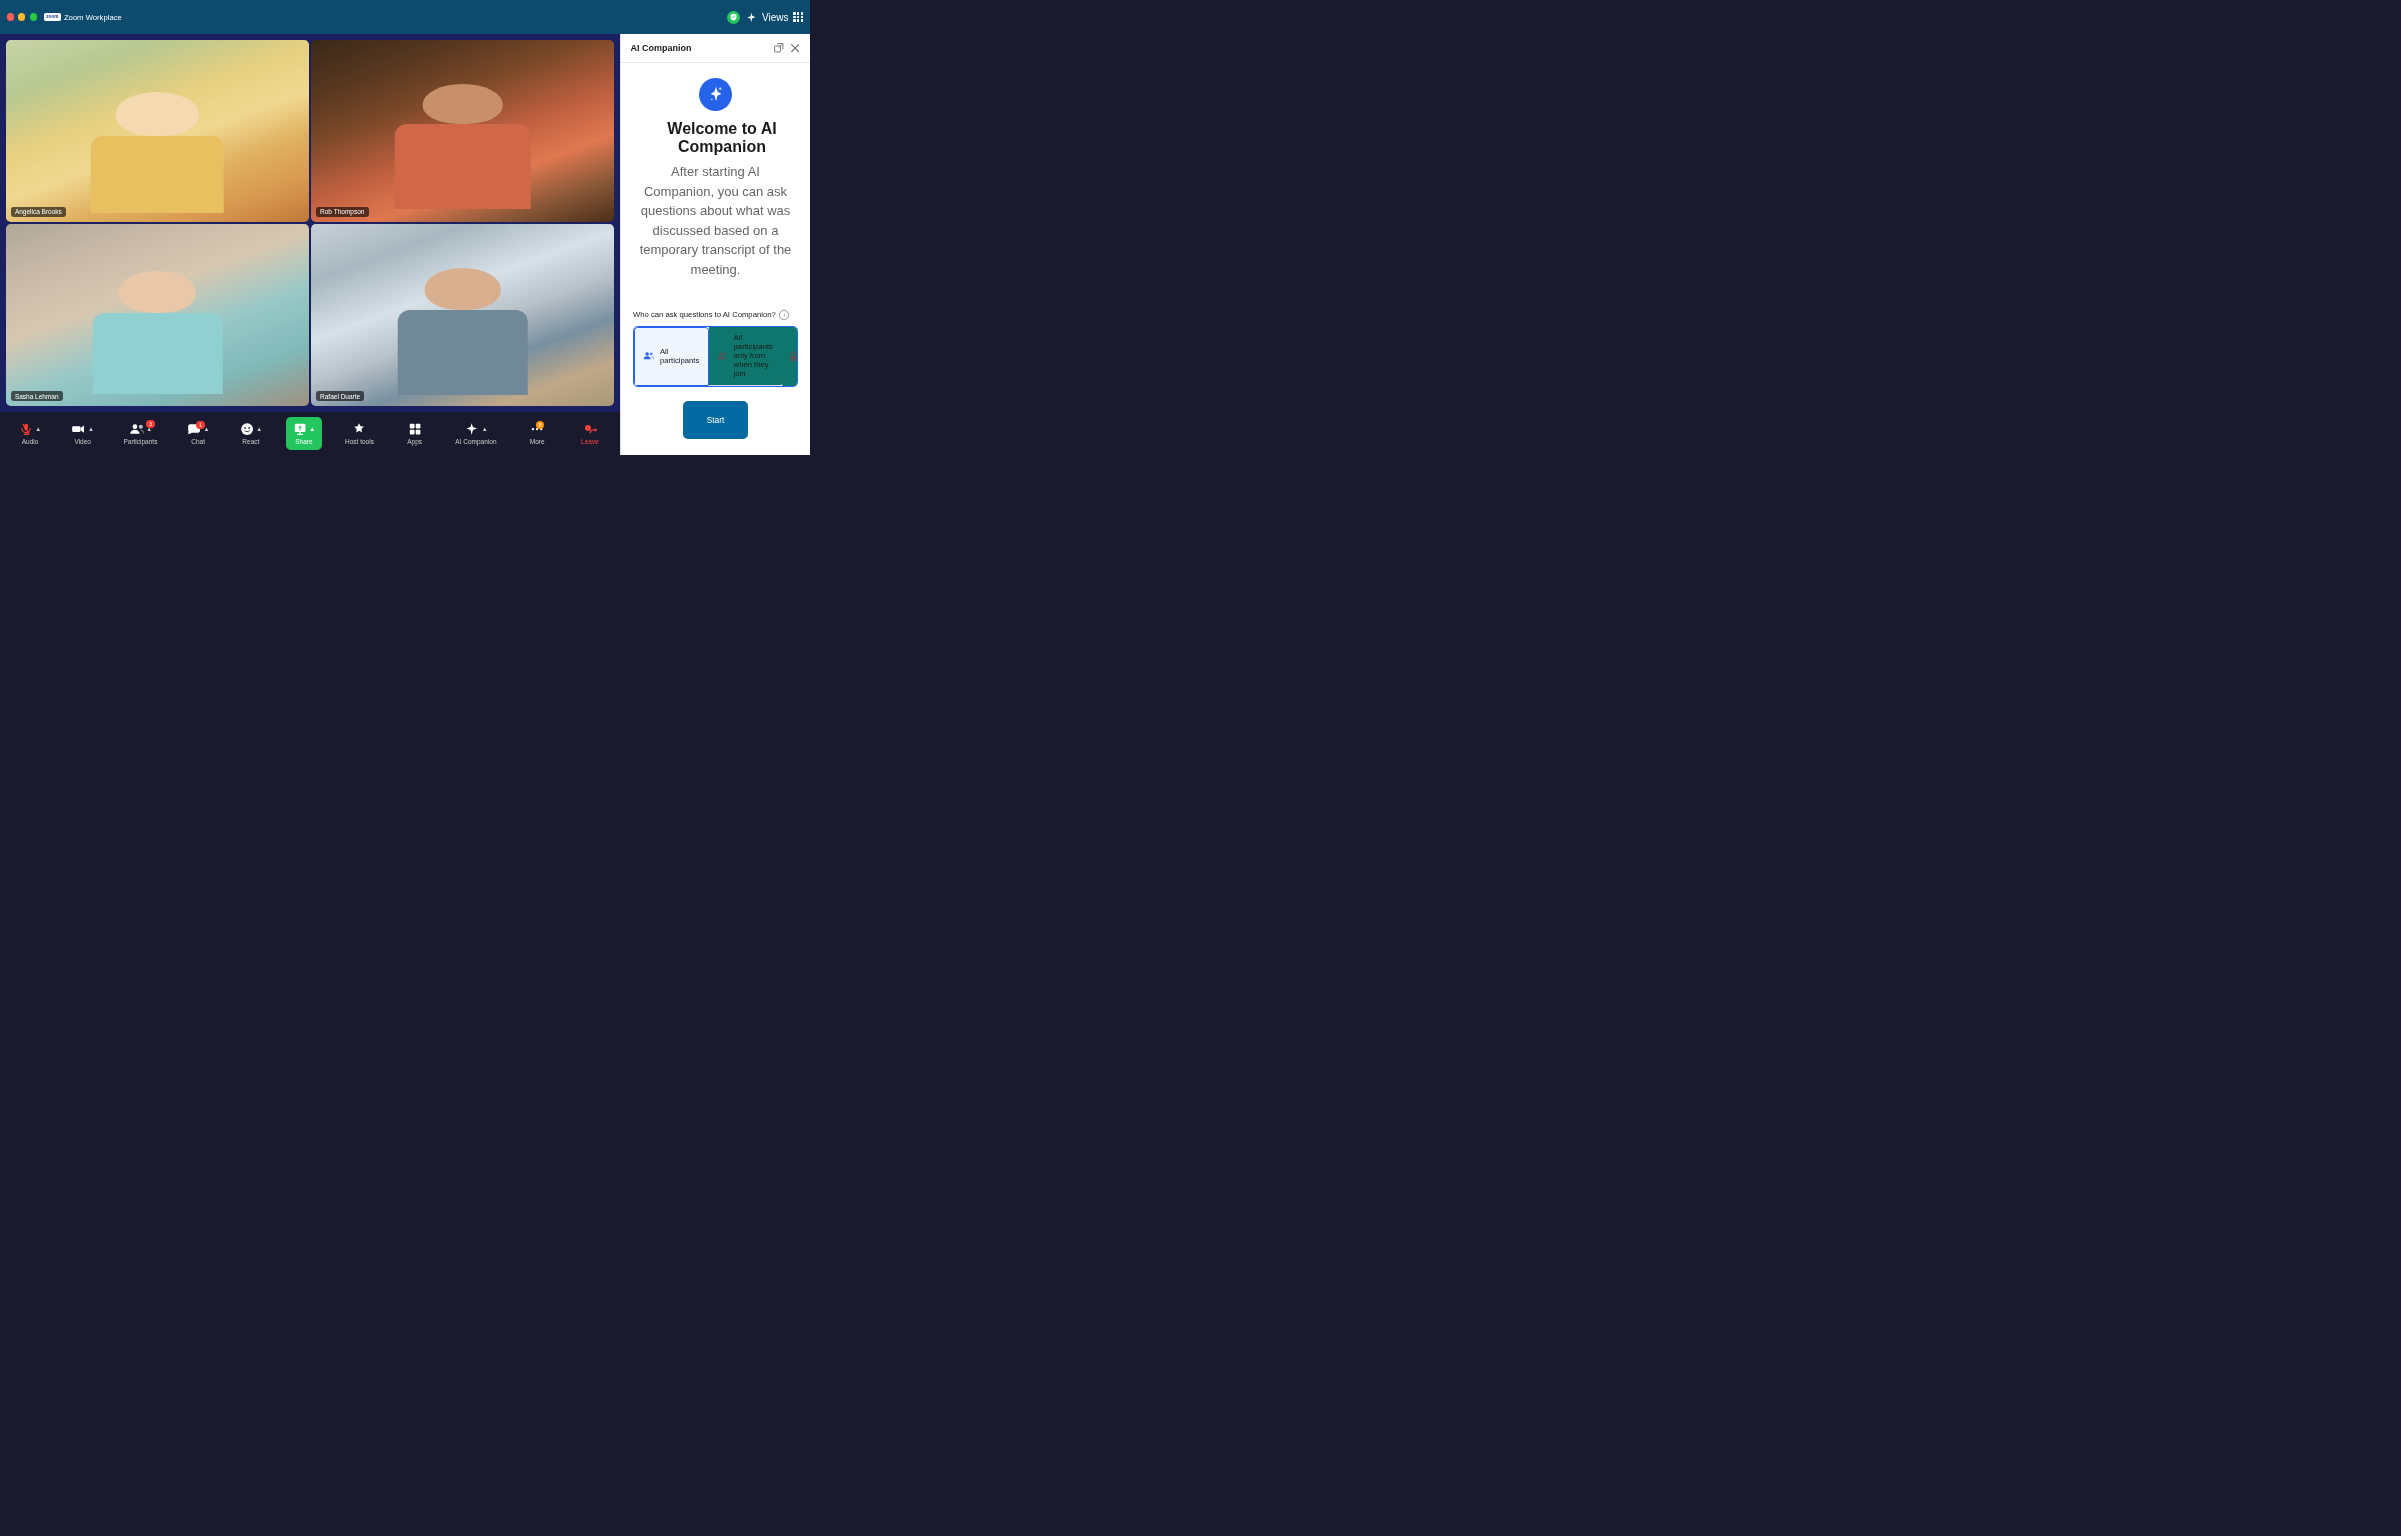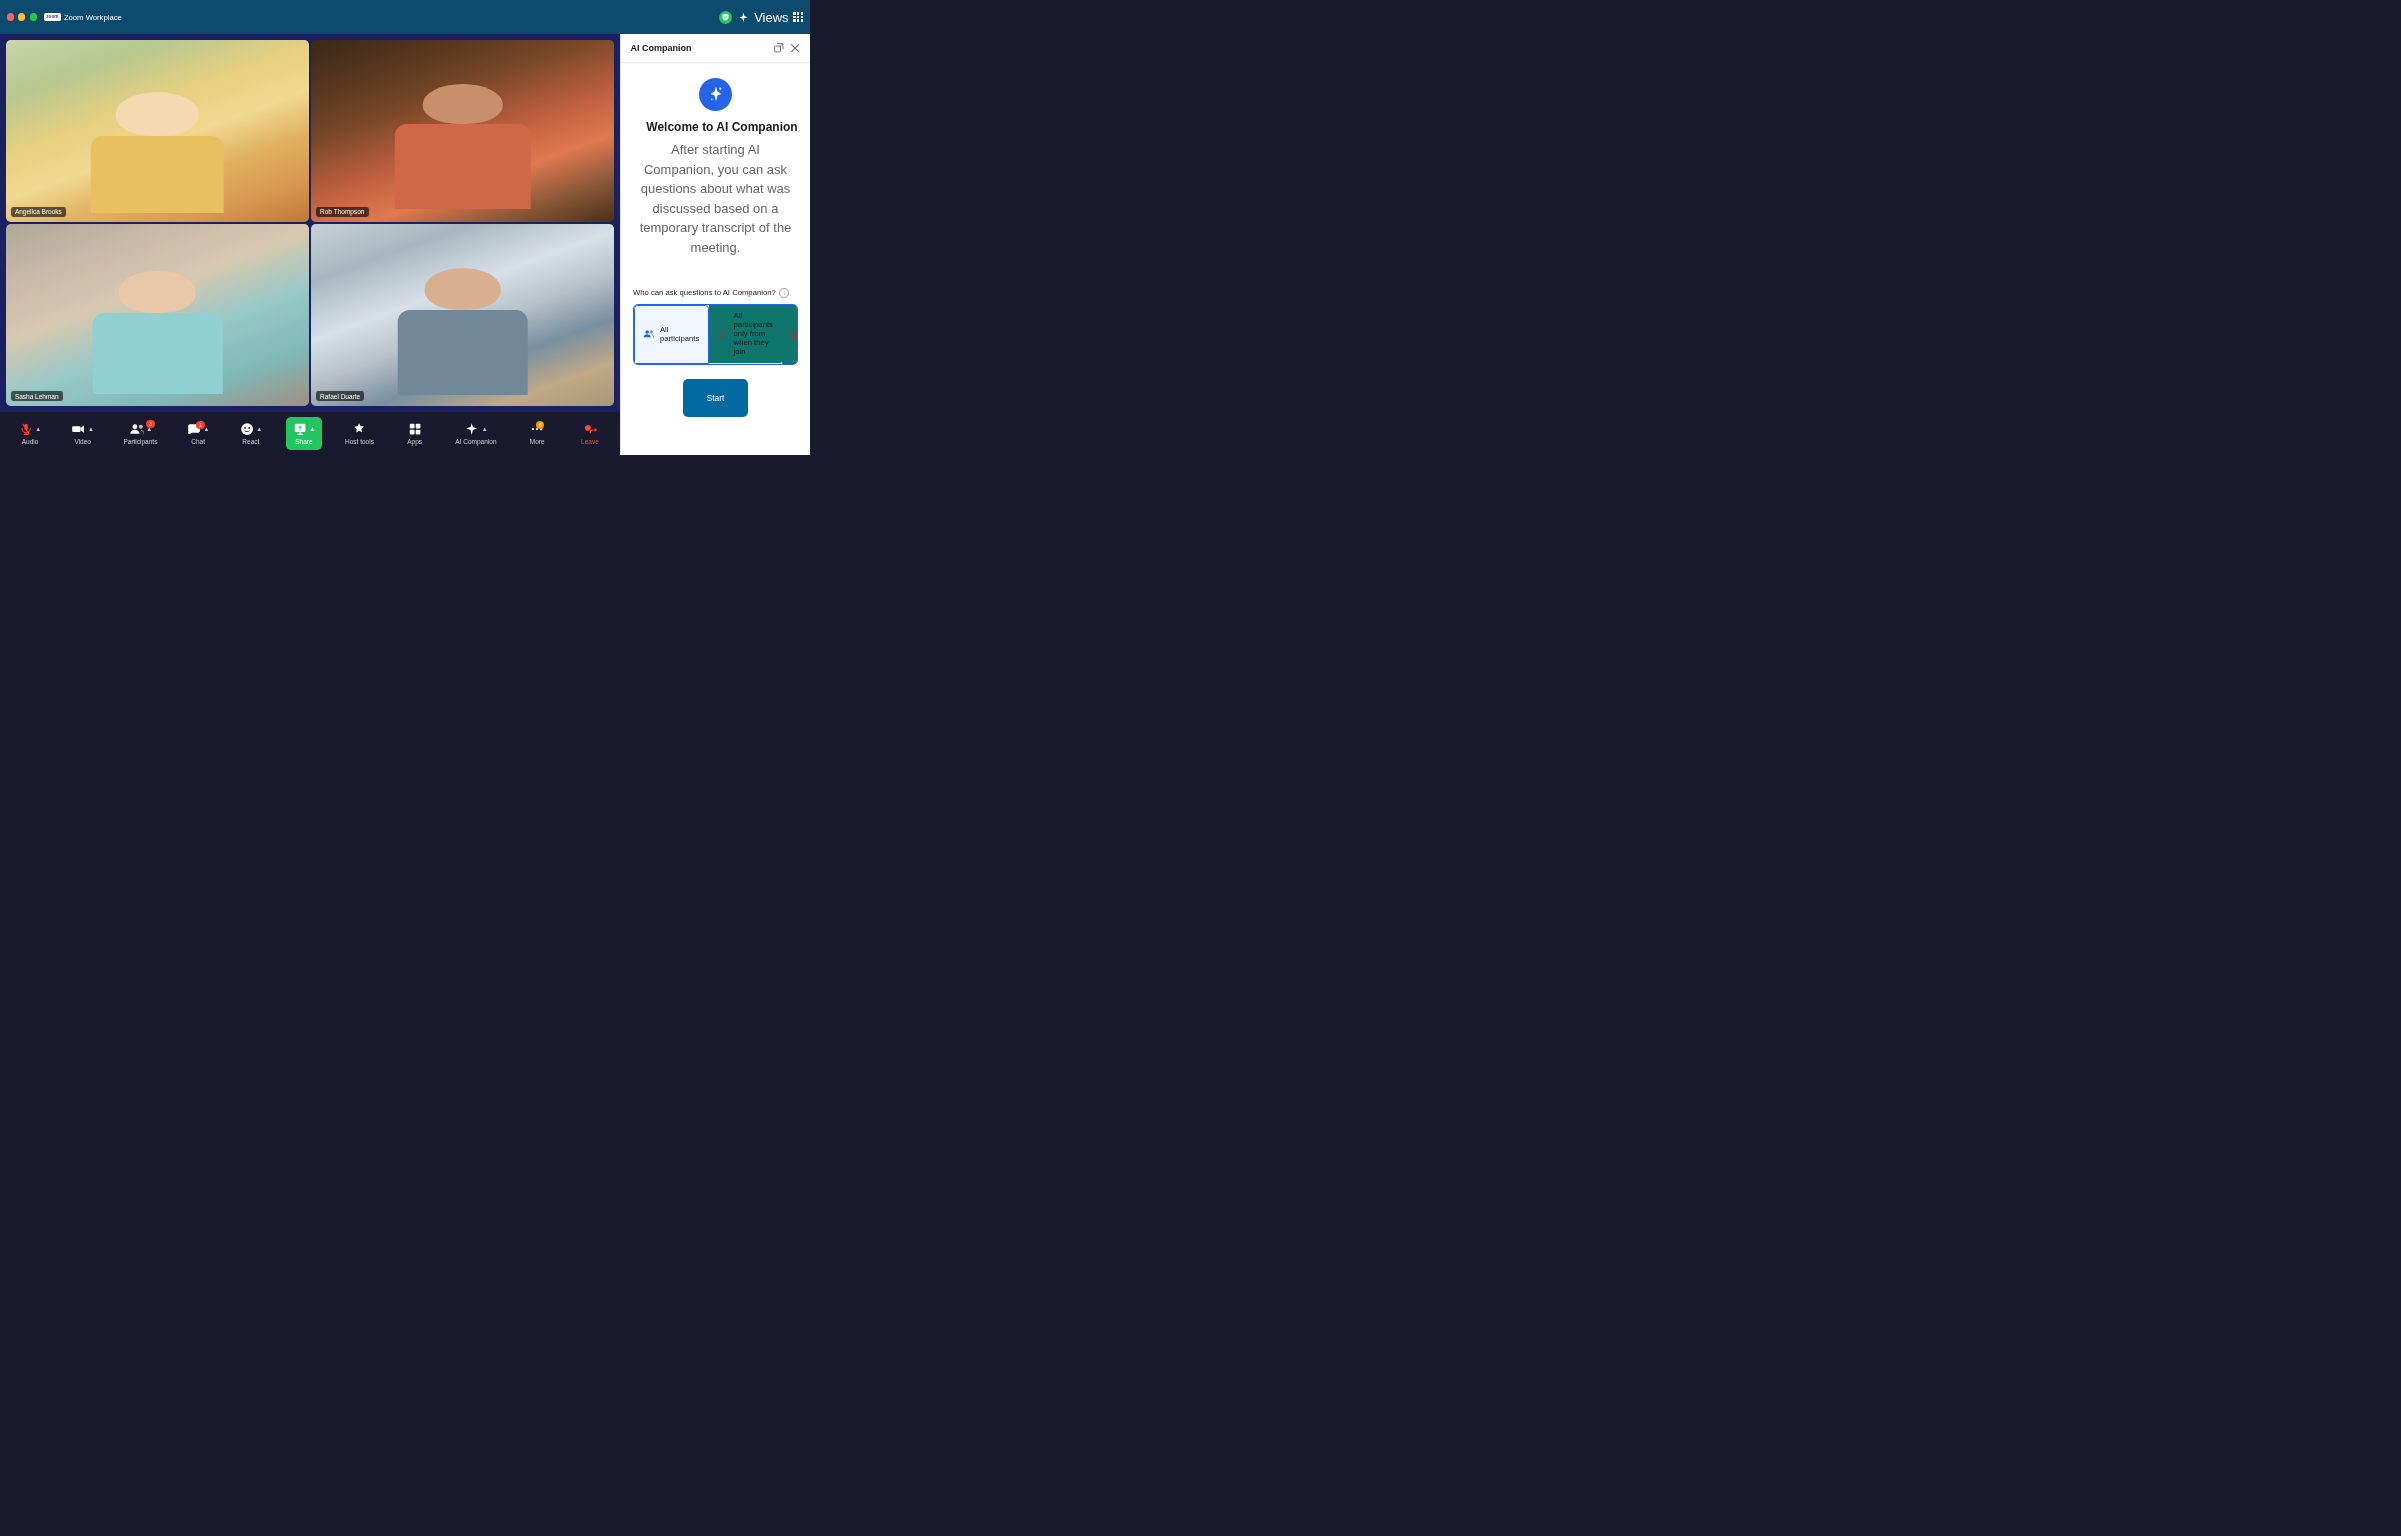--- a/index.html
+++ b/index.html
@@ -248,21 +248,21 @@
       width: 33px;
       height: 33px;
       background: #2563eb;
       border-radius: 50%;
       display: flex;
       align-items: center;
       justify-content: center;
       margin-bottom: 9.5px;
     }
     .ai-welcome-title {
-      font-size: 12px;
+      font-size: 16px;
       font-weight: 700;
       color: #1a1a1a;
       margin-bottom: 6px;
       text-align: center;
       margin-left: 13px;
     }
     .ai-welcome-desc {
       font-size: 13px;
       color: #666;
       text-align: center;
@@ -374,21 +374,21 @@
         <path d="M6 1L1 3v4c0 3 2.5 5 5 6 2.5-1 5-3 5-6V3L6 1z" fill="white" stroke="none"></path>
         <path d="M3.5 6.5l1.5 1.5 3-3" stroke="#22c55e" stroke-width="1.5" fill="none" stroke-linecap="round"></path>
       </svg>
     </div>
     <div class="sparkle-icon">
       <svg width="10.7" height="10.7" viewBox="0 0 18 18" fill="none">
         <path d="M9 1l1.5 5.5L16 9l-5.5 1.5L9 17l-1.5-5.5L2 9l5.5-1.5L9 1z" fill="white"></path>
       </svg>
     </div>
     <div class="views-btn">
-      <span style="color:white;font-size:13px;margin-right:2.4px;">Views</span>
+      <span style="color:white;font-size:10px;margin-right:2.4px;">Views</span>
       <div class="grid-icon">
         <div class="grid-dot"></div>
           <div class="grid-dot"></div>
           <div class="grid-dot"></div>
         <div class="grid-dot"></div>
           <div class="grid-dot"></div>
           <div class="grid-dot"></div>
         <div class="grid-dot"></div>
           <div class="grid-dot"></div>
           <div class="grid-dot"></div>

